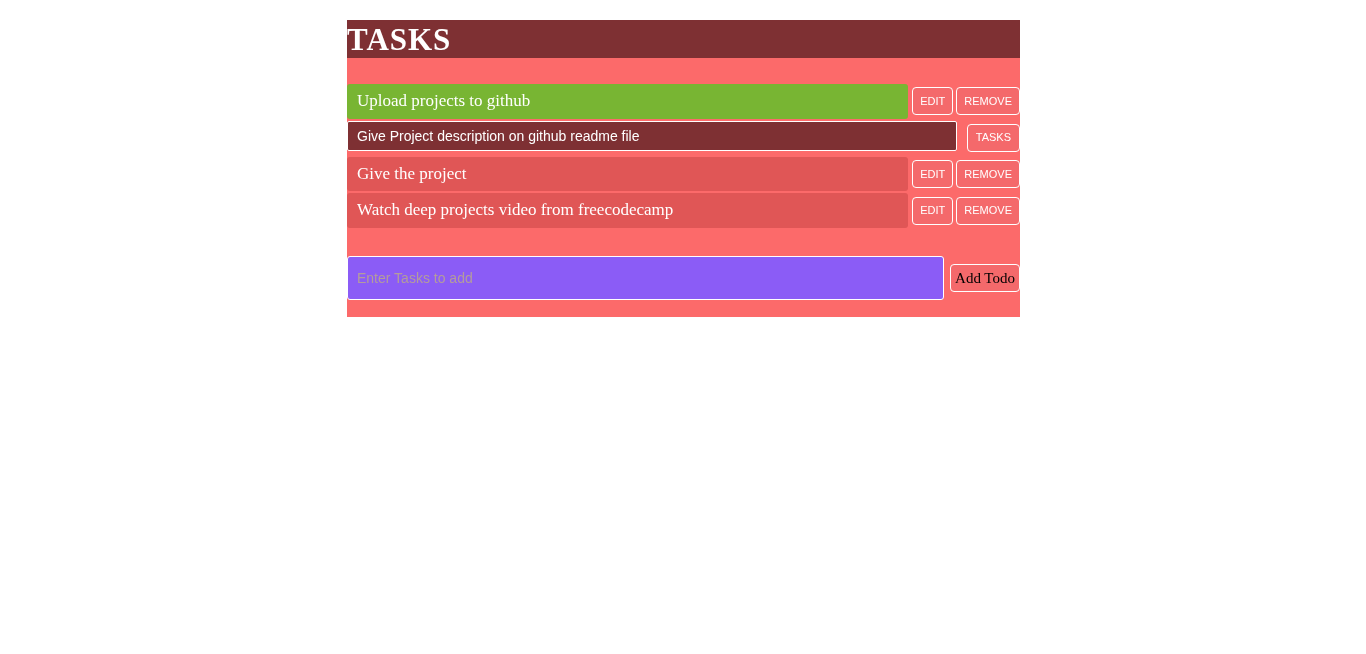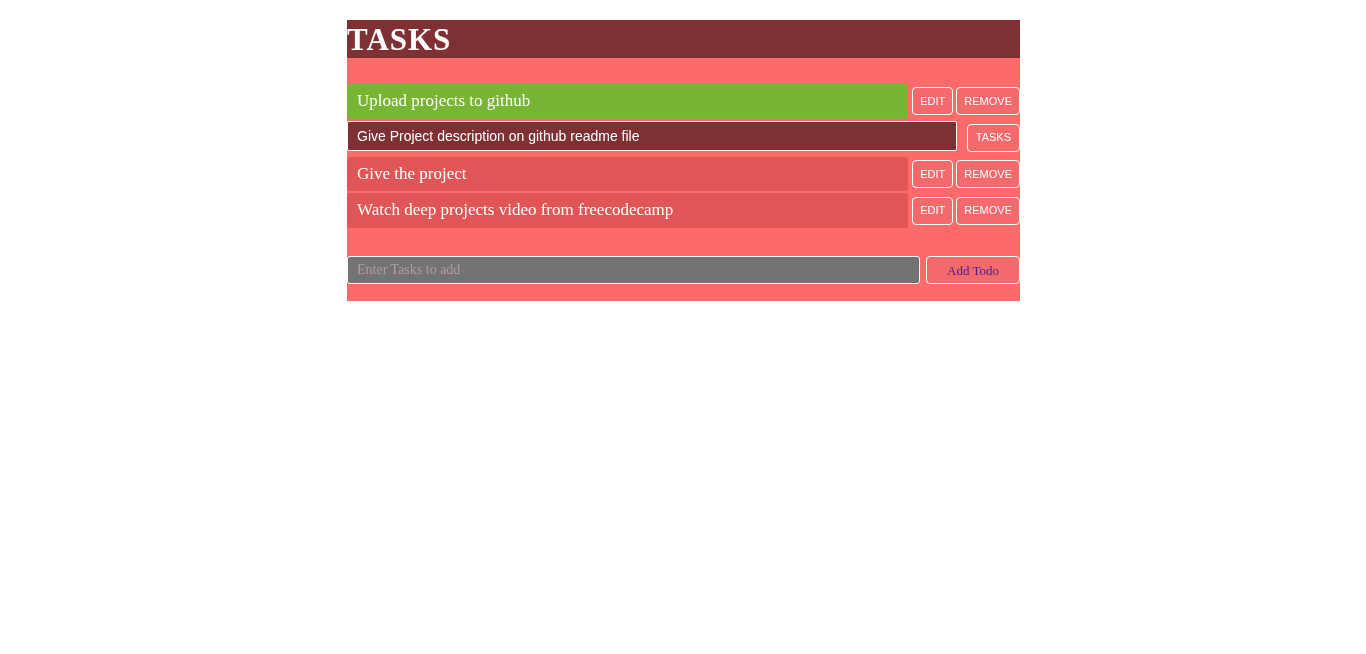--- a/index.html
+++ b/index.html
@@ -118,48 +118,48 @@
   .spacer {
     height: 26px;
   }
 
   .add-row {
     display: flex;
     align-items: center;
   }
   .add-input {
     flex: 1 1 auto;
-    background: #737373;
+    background: #8b5cf6;
     color: #ffffff;
     border: 1px solid #ffffff;
     border-radius: 3px;
-    font-family: Liberation Serif, serif;
+    font-family: Liberation Sans, sans-serif;
     font-size: 14px;
-    height: 28px;
+    height: 44px;
     padding: 0 9px;
     box-sizing: border-box;
     outline: none;
     min-width: 0;
   }
   .add-input::placeholder {
     color: #B49C9C;
     opacity: 1;
   }
   .add-btn {
     flex: 0 0 auto;
     margin-left: 6px;
     background: #F4696B;
-    color: #4c1d95;
+    color: #000000;
     border: 1px solid #ffffff;
     border-radius: 4px;
     font-family: "Liberation Serif", "DejaVu Serif", serif;
-    font-size: 13px;
+    font-size: 15px;
     line-height: 1;
     height: 28px;
-    padding: 0 20px;
+    padding: 0 4px;
     cursor: pointer;
     white-space: nowrap;
   }
 </style>
 </head>
 <body>
 
 <div id="app">
 
   <div class="app-header">

